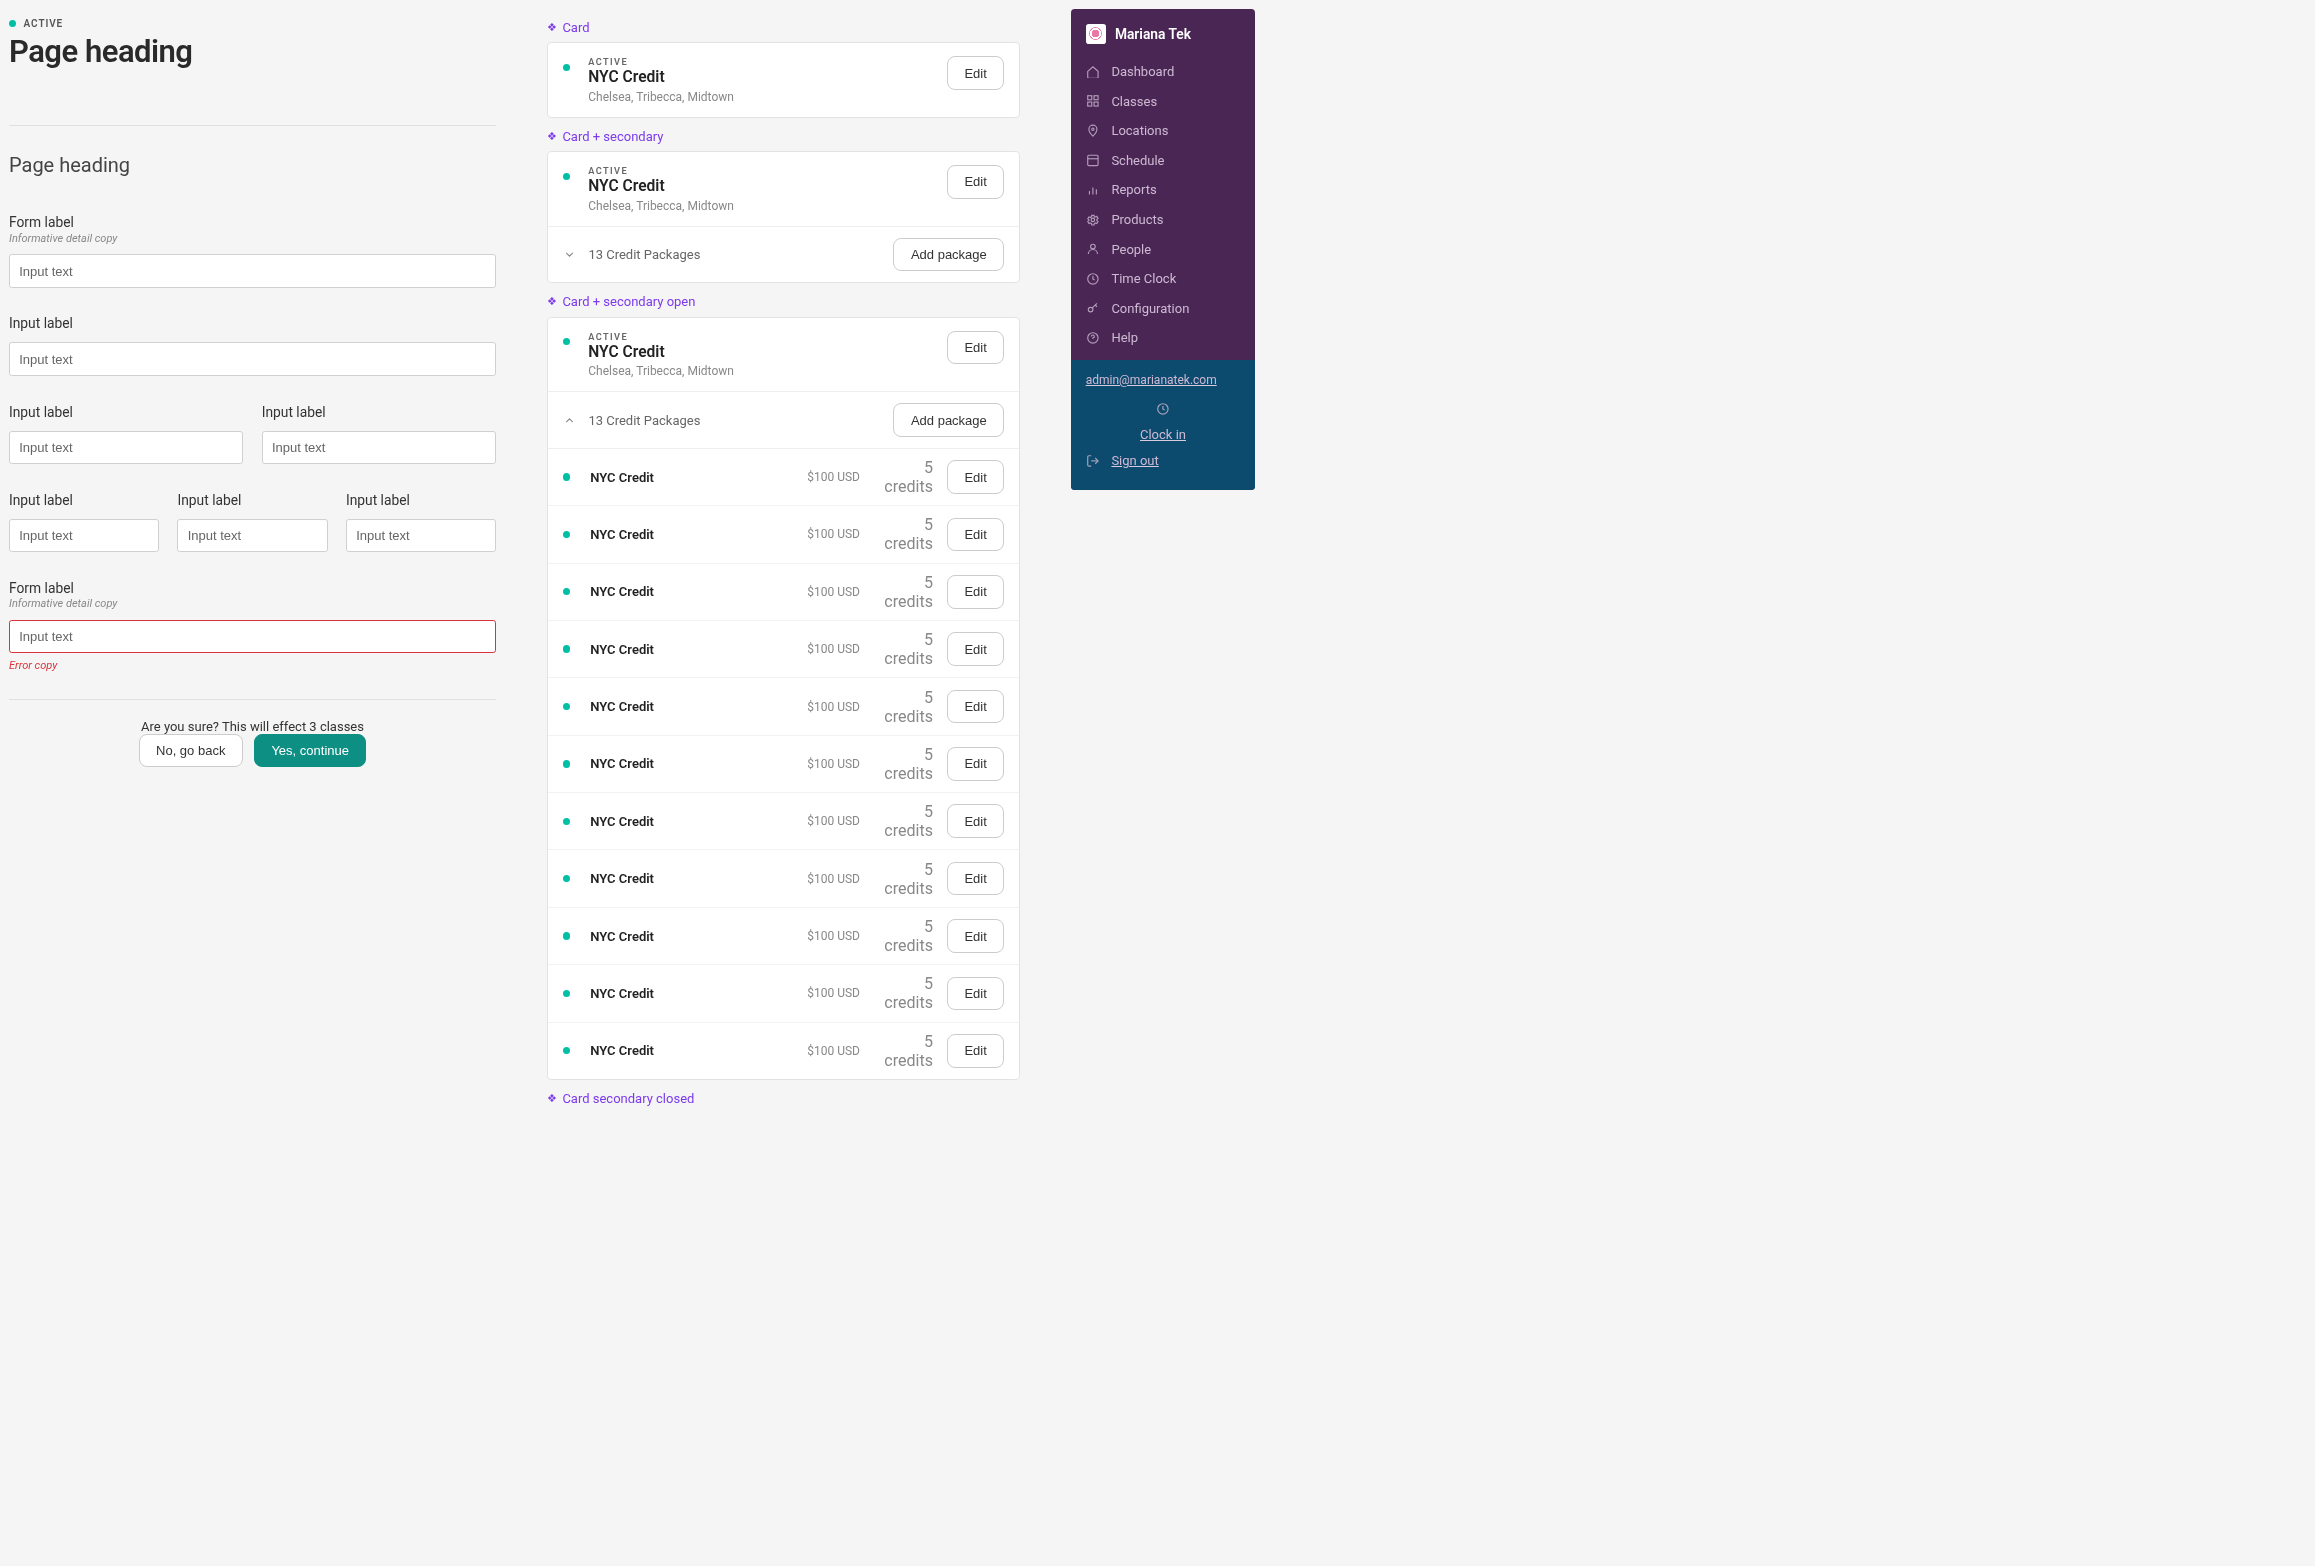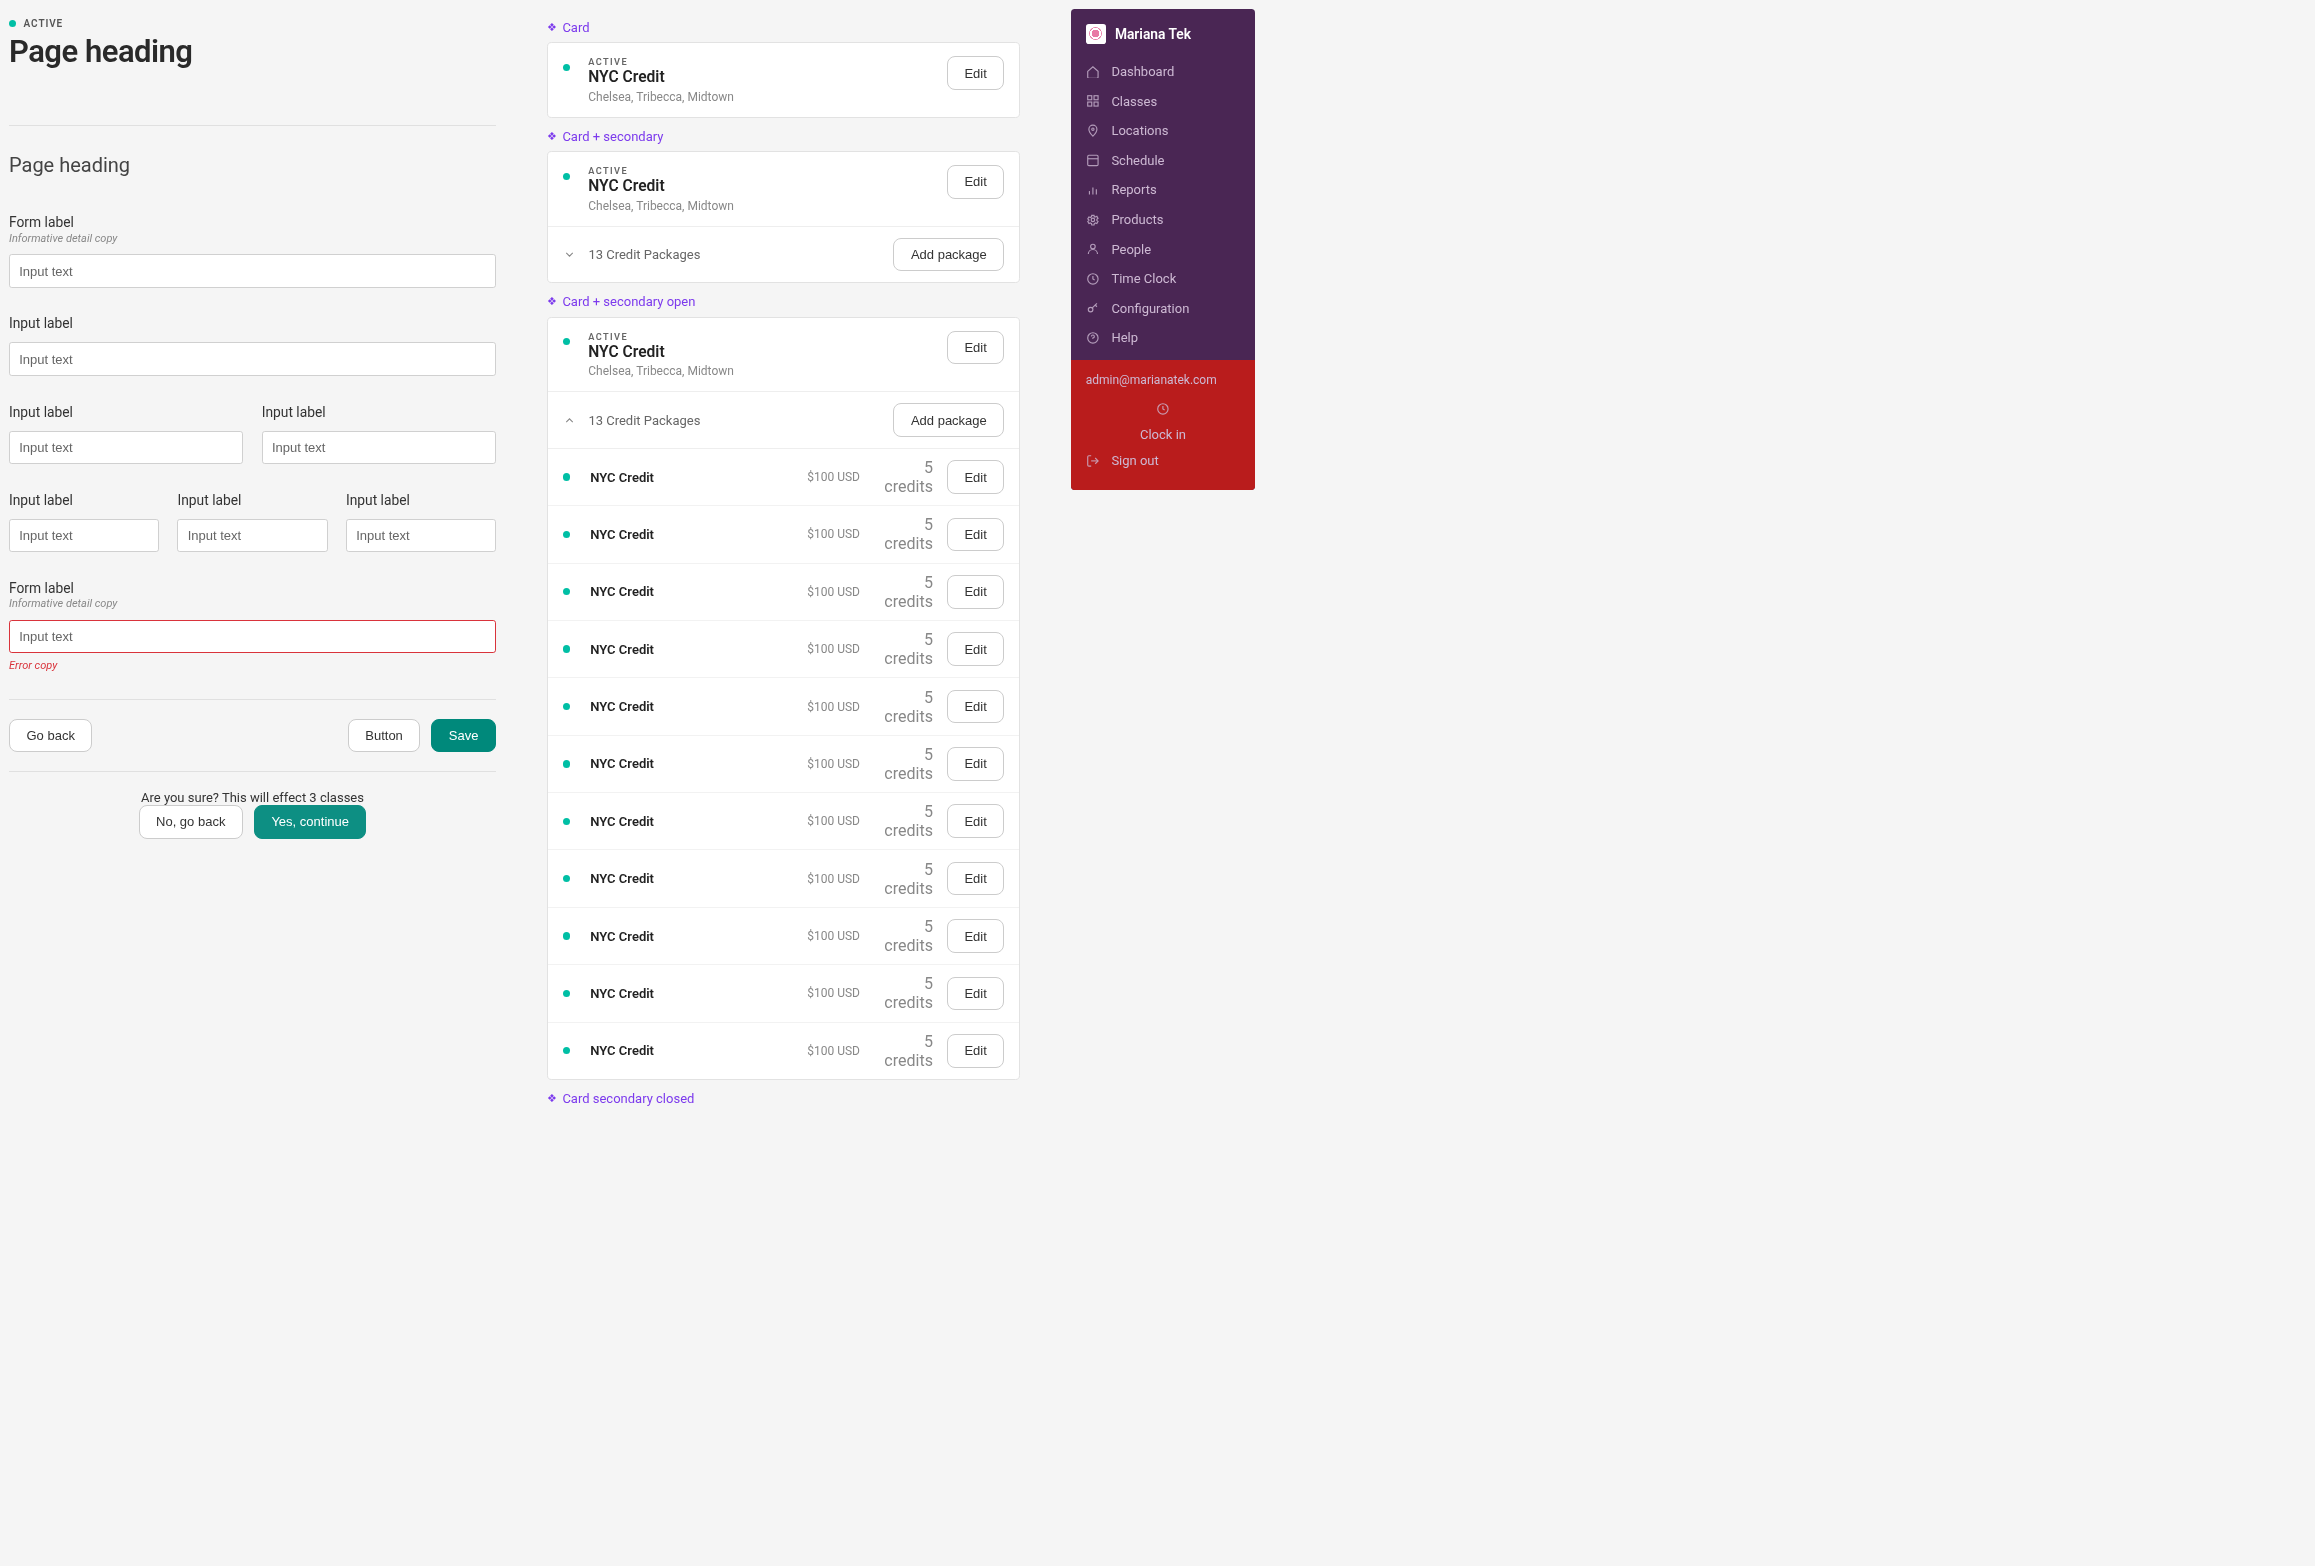--- a/index.html
+++ b/index.html
@@ -49,21 +49,21 @@
 .pkg-row .price { color: #888; font-size: 12px; width: 64px; text-align: right; }
 .pkg-row .credits { color: #888; font-size: 16px; width: 60px; text-align: right; margin-right: 1px; }
 
 
 .sidebar { width: 184px; background: #4a2654; color: #d8c9dc; border-radius: 3.7px; overflow: hidden; font-size: 13px; margin-top: 0; }
 .sidebar .brand { display: flex; align-items: center; gap: 9.2px; padding: 14.7px 14.7px 13px; font-weight: 600; color: #fff; font-size: 13.8px; }
 .sidebar .brand .logo { width: 20px; height: 20px; background: #fff; border-radius: 2.8px; display: flex; align-items: center; justify-content: center; }
 .sidebar .brand .logo-inner { width: 13px; height: 13px; border-radius: 50%; background: radial-gradient(circle,#e87aa5 30%,#e87aa5 31%,transparent 32%),repeating-radial-gradient(circle,#e87aa5 0 0.9px,transparent 0.9px 2.8px); }
 .nav-item { display: flex; align-items: center; gap: 11px; padding: 7.3px 14.7px; cursor: pointer; color: #cdb9d3; }
 .nav-item .ico { width: 14.7px; height: 14.7px; display: flex; align-items: center; justify-content: center; opacity: .8; }
-.sidebar .footer { background: #b91c1c; padding: 13px 14.7px 16.5px; margin-top: 7.3px; }
+.sidebar .footer { background: #0c4a6e; padding: 13px 14.7px 16.5px; margin-top: 7.3px; text-decoration: underline; }
 .sidebar .email { font-size: 12px; color: #cdb9d3; margin-bottom: 9.2px; overflow-wrap: break-word; }
 svg { display: block; }
 </style>
 </head>
 <body>
 
 <div class="canvas">
 
   <div class="left-col">
     <div class="status-line">
@@ -118,27 +118,20 @@
       </div>
     </div>
 
     <div class="form-block">
       <div class="form-label">Form label</div>
       <div class="form-detail">Informative detail copy</div>
       <input class="input error" value="Input text" style="">
       <div class="error-copy">Error copy</div>
     </div>
 
-    <div class="button-row">
-      <button class="btn">Go back</button>
-      <div class="right">
-        <button class="btn">Button</button>
-        <button class="btn primary">Save</button>
-      </div>
-    </div>
 
     <div class="confirm-row">
       <span>Are you sure? This will effect 3 classes</span>
       <div class="right" style="display:flex;gap:11px">
         <button class="btn">No, go back</button>
         <button class="btn teal">Yes, continue</button>
       </div>
     </div>
   </div>
 

